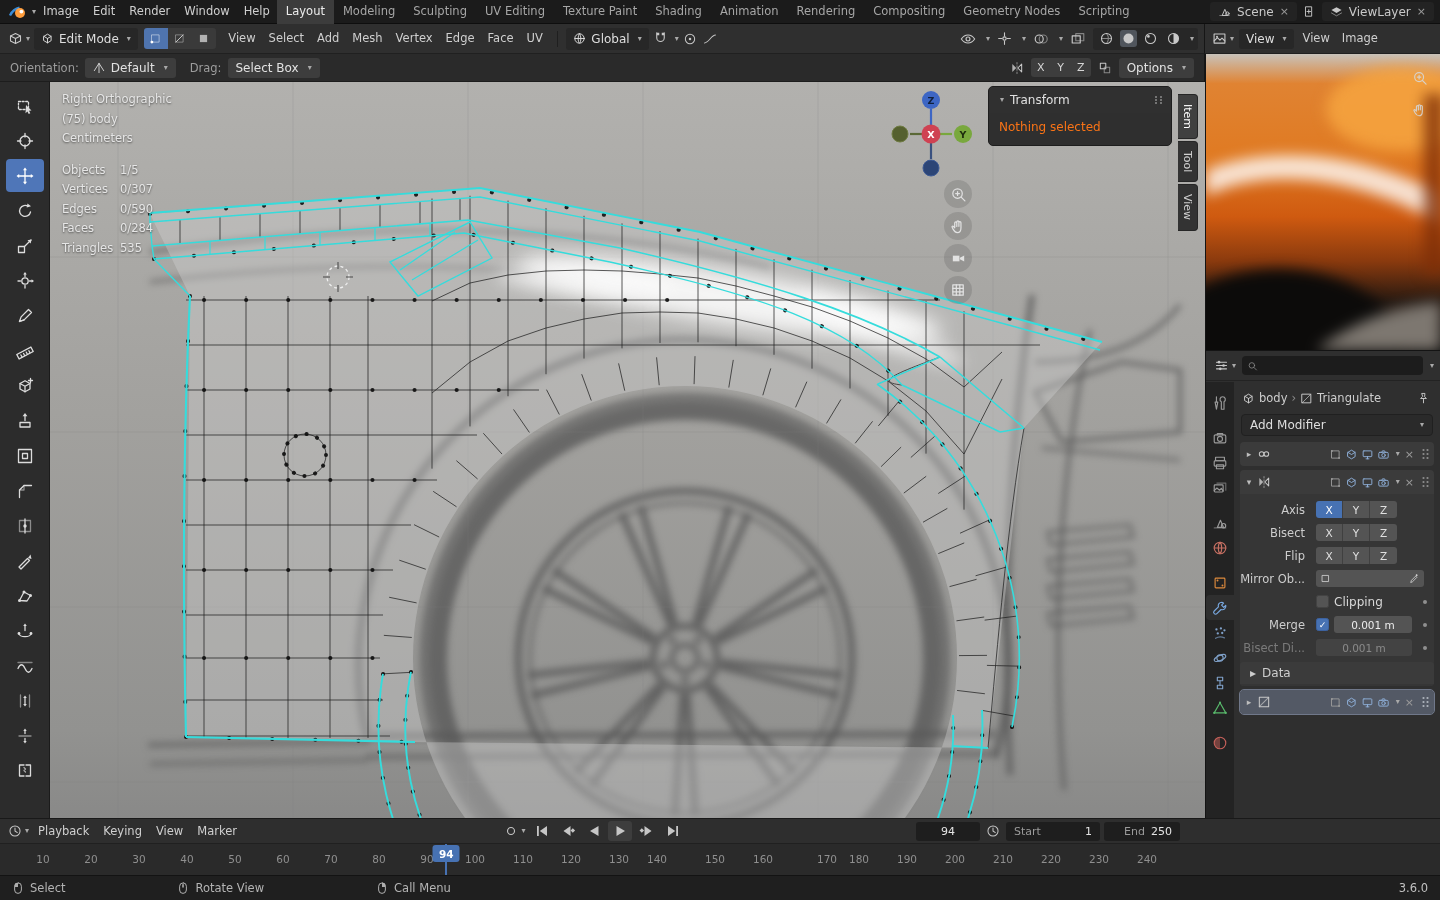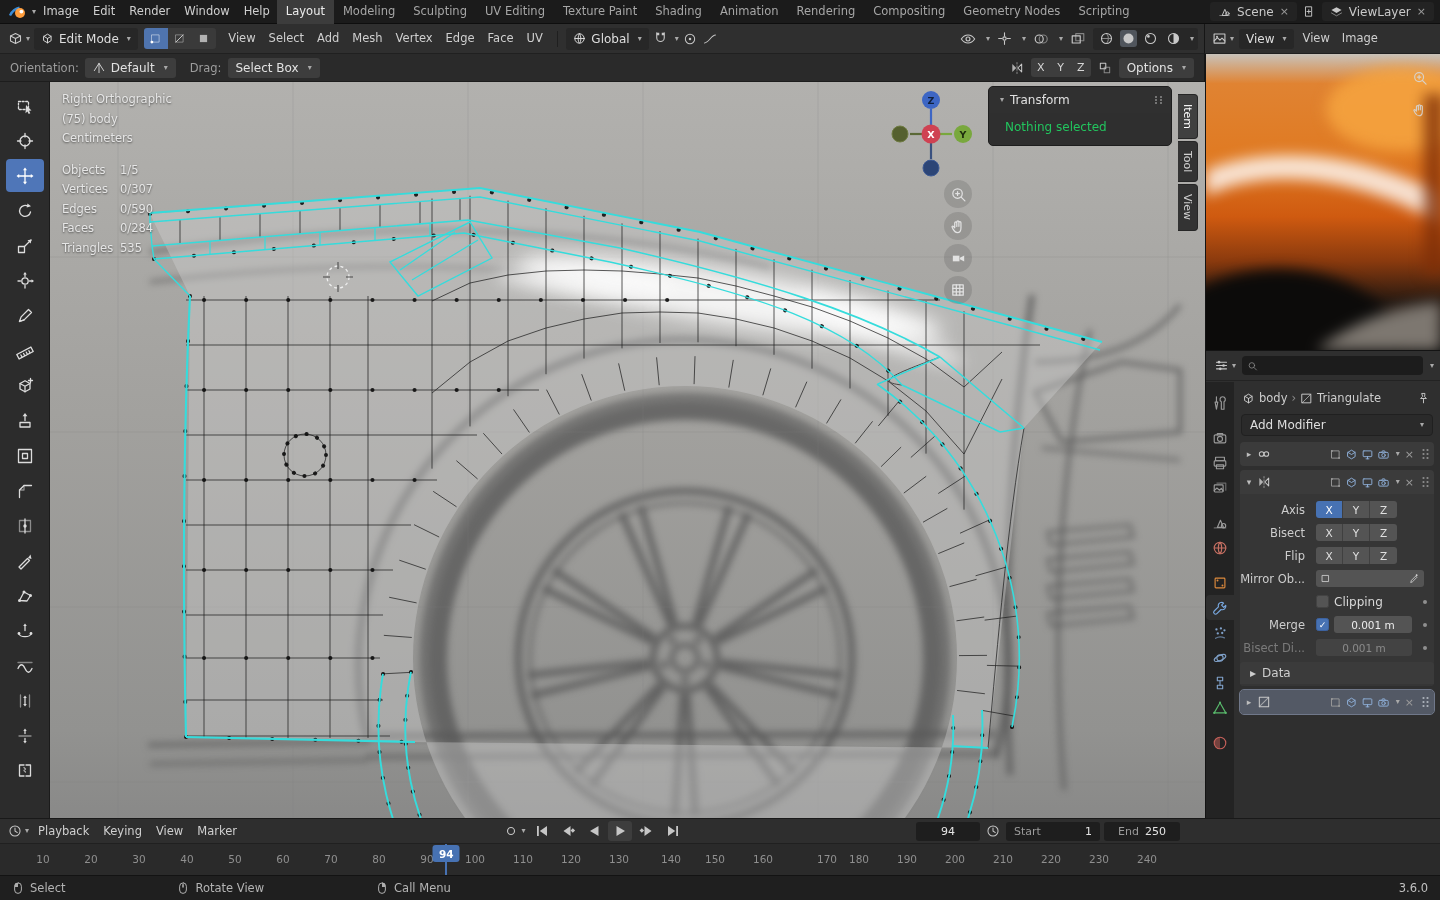--- a/index.html
+++ b/index.html
@@ -78,21 +78,21 @@
   .stat-row{display:flex}
   .stat-label{width:58px}
   #vp-stats .gap{height:12px}
 
   #gizmo{position:absolute;left:835px;top:6px}
   .nav-btn{position:absolute;width:28px;height:28px;border-radius:50%;display:flex;align-items:center;justify-content:center;color:#e2e2e2;background:rgba(60,60,60,.18)}
 
   #transform-panel{position:absolute;left:938px;top:4px;width:184px;height:60px;background:rgba(42,42,42,.96);
     border:1px solid #1e1e1e;border-radius:5px;overflow:hidden}
   #transform-panel .hdr{height:26px;display:flex;align-items:center;padding:0 8px;gap:6px;color:#e0e0e0;background:rgba(48,48,48,.9)}
-  #transform-panel .bodytx{padding:7px 16px;color:#22c55e}
+  #transform-panel .bodytx{padding:7px 10px;color:#f97316}
   #side-tabs{position:absolute;left:1128px;top:12px;display:flex;flex-direction:column;gap:2px}
   .side-tab{writing-mode:vertical-rl;font-size:11px;color:#cfcfcf;background:#333;border:1px solid #262626;border-left:none;
     border-radius:0 4px 4px 0;padding:9px 3px;display:flex;align-items:center;justify-content:center}
   .side-tab.active{background:#404040;color:#fff}
 
   
   #img-view{position:absolute;left:1205px;top:54px;width:235px;height:296px;background:#1e1e1e;border-left:1px solid #141414;overflow:hidden}
   #img-view .ov-icon{position:absolute;color:#d6d6d6;opacity:.9}
 
   
@@ -1301,41 +1301,41 @@
       <span class="hdr-icon" data-name="use-preview-range-icon">
         <svg class="gicon" width="14" height="14" viewBox="0 0 18 18">
             <circle cx="9" cy="9" r="6.5"></circle>
             <path d="M9 5v4l3 2"></path>
           </svg>
       </span>
       <span class="tl-field" style="width:94px;justify-content:space-between" data-name="start-frame-field">
         <span class="lab" data-name="start-label">Start</span>
         <span data-name="start-value">1</span>
       </span>
-      <span class="tl-field" style="width:76px;justify-content:center" data-name="end-frame-field">
+      <span class="tl-field" style="width:76px;justify-content:flex-end" data-name="end-frame-field">
         <span class="lab" data-name="end-label">End</span>
         <span data-name="end-value">250</span>
       </span>
     </div>
   </div>
   <div id="ruler" data-name="timeline-ruler">
       <span class="tick" data-name="timeline-tick" style="left: 43px;">10</span>
       <span class="tick" data-name="timeline-tick" style="left: 91px;">20</span>
       <span class="tick" data-name="timeline-tick" style="left: 139px;">30</span>
       <span class="tick" data-name="timeline-tick" style="left: 187px;">40</span>
       <span class="tick" data-name="timeline-tick" style="left: 235px;">50</span>
       <span class="tick" data-name="timeline-tick" style="left: 283px;">60</span>
       <span class="tick" data-name="timeline-tick" style="left: 331px;">70</span>
       <span class="tick" data-name="timeline-tick" style="left: 379px;">80</span>
       <span class="tick" data-name="timeline-tick" style="left: 427px;">90</span>
       <span class="tick" data-name="timeline-tick" style="left: 475px;">100</span>
       <span class="tick" data-name="timeline-tick" style="left: 523px;">110</span>
       <span class="tick" data-name="timeline-tick" style="left: 571px;">120</span>
       <span class="tick" data-name="timeline-tick" style="left: 619px;">130</span>
-      <span class="tick" data-name="timeline-tick" style="left: 671px;">140</span>
+      <span class="tick" data-name="timeline-tick" style="left: 657px;">140</span>
       <span class="tick" data-name="timeline-tick" style="left: 715px;">150</span>
       <span class="tick" data-name="timeline-tick" style="left: 763px;">160</span>
       <span class="tick" data-name="timeline-tick" style="left: 827px;">170</span>
       <span class="tick" data-name="timeline-tick" style="left: 859px;">180</span>
       <span class="tick" data-name="timeline-tick" style="left: 907px;">190</span>
       <span class="tick" data-name="timeline-tick" style="left: 955px;">200</span>
       <span class="tick" data-name="timeline-tick" style="left: 1003px;">210</span>
       <span class="tick" data-name="timeline-tick" style="left: 1051px;">220</span>
       <span class="tick" data-name="timeline-tick" style="left: 1099px;">230</span>
       <span class="tick" data-name="timeline-tick" style="left: 1147px;">240</span>

